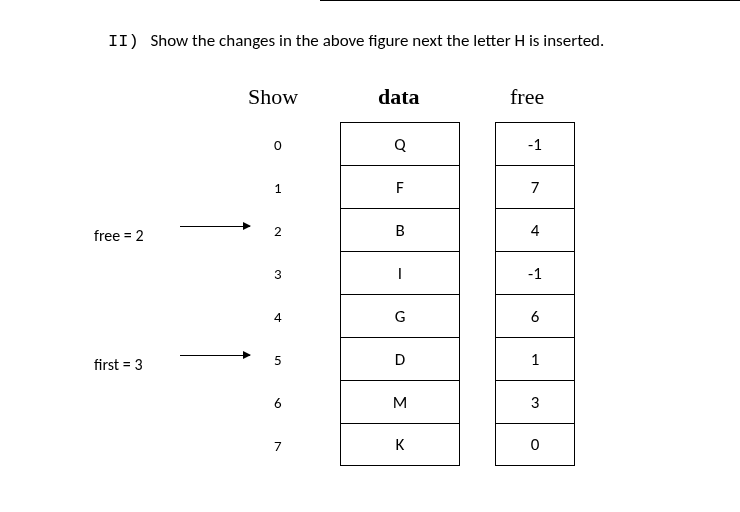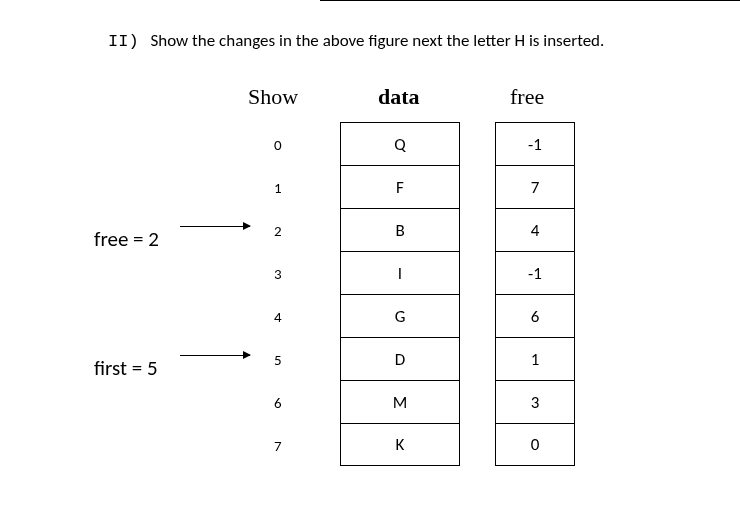--- a/index.html
+++ b/index.html
@@ -70,21 +70,21 @@
     font-size: 17px;
     box-sizing: border-box;
   }
   .data-cell { left: 340px; width: 120px; border-bottom: none; }
   .next-cell { left: 495px; width: 80px;  border-bottom: none; }
   .row.last .data-cell,
   .row.last .next-cell { border-bottom: 1px solid #000; }
 
   .pointer-label {
     position: absolute;
-    font-size: 21px;
+    font-size: 16px;
   }
   .arrow {
     position: absolute;
     height: 1px;
     background: #000;
   }
   .arrow::after {
     content: "";
     position: absolute;
     right: -1px;
@@ -151,14 +151,14 @@
   <div class="row last">
     <span class="idx">7</span>
     <div class="cell data-cell">K</div>
     <div class="cell next-cell">0</div>
   </div>
 </div>
 
 <div class="pointer-label pointer-free" style="left:94px;">free = 2</div>
 <div class="arrow pointer-free" style="left:180px; width:70px;"></div>
 
-<div class="pointer-label pointer-first" style="left:94px;">first = 5</div>
+<div class="pointer-label pointer-first" style="left:94px;">first = 3</div>
 <div class="arrow pointer-first" style="left:180px; width:70px;"></div>
 
 </body></html>

